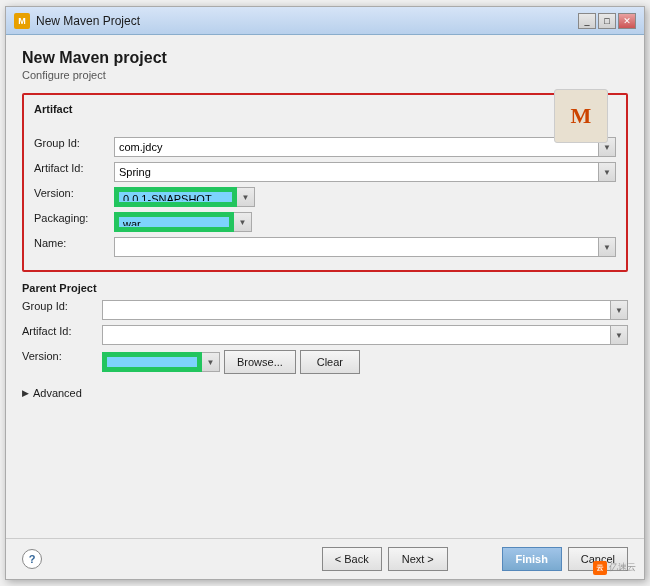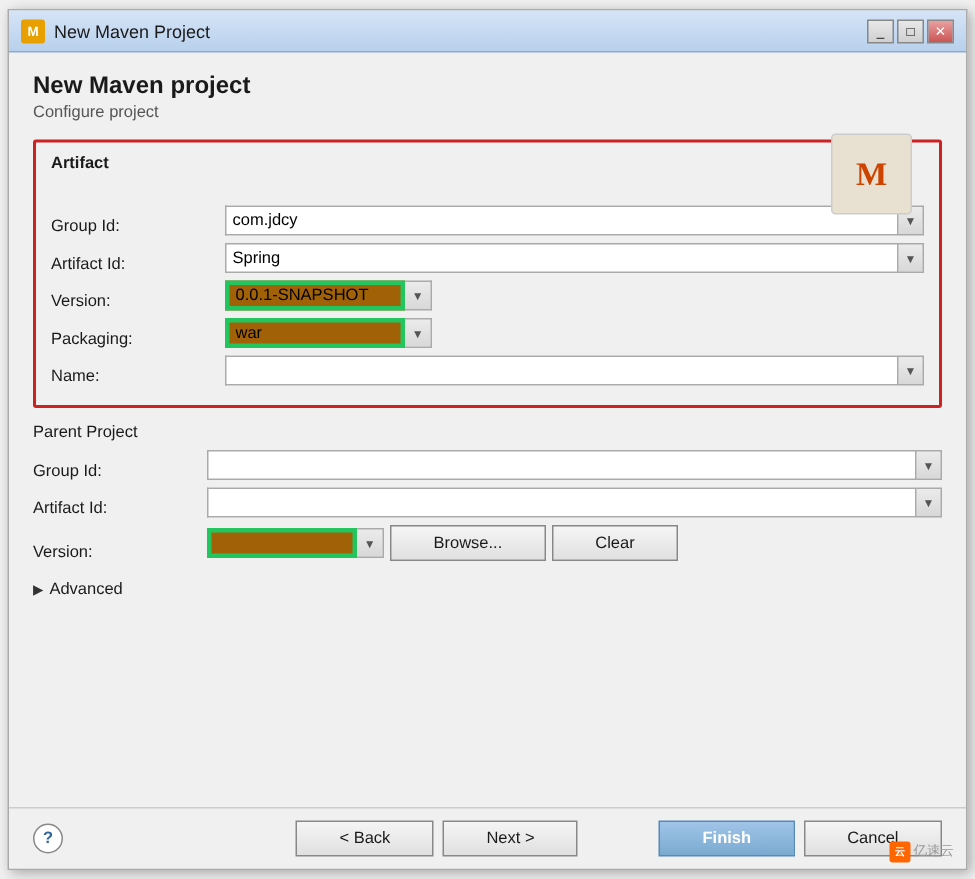--- a/index.html
+++ b/index.html
@@ -142,59 +142,58 @@
 
     .section-label {
       font-size: 11px;
       font-weight: bold;
       color: #1a1a1a;
       margin-bottom: 22px;
     }
 
     .form-row {
       display: flex;
-      align-items: flex-end;
+      align-items: flex-start;
       margin-bottom: 5px;
     }
 
     .form-label {
       width: 80px;
       font-size: 11px;
       color: #1a1a1a;
       flex-shrink: 0;
     }
 
     .form-field-container {
       flex: 1;
       display: flex;
       align-items: center;
       gap: 4px;
-      margin-left: 36px;
     }
 
     .text-input {
       flex: 1;
       height: 20px;
       border: 1px solid #aaa;
       background: white;
       padding: 1px 4px;
       font-size: 11px;
       outline: none;
     }
 
     .dropdown-container {
       display: flex;
       align-items: center;
       position: relative;
     }
 
     .dropdown-select {
       height: 20px;
-      border: 3px solid #22c55e;
-      background: #a16207;
+      border: 5px solid #22c55e;
+      background: #7dd3fc;
       padding: 1px 20px 1px 4px;
       font-size: 11px;
       outline: none;
       appearance: none;
       min-width: 120px;
     }
 
     .dropdown-arrow {
       width: 18px;
       height: 20px;
@@ -292,21 +291,21 @@
       color: #444;
       cursor: pointer;
     }
 
     .parent-section {
       margin-bottom: 8px;
     }
 
     .parent-label {
       font-size: 11px;
-      font-weight: normal;
+      font-weight: bold;
       color: #1a1a1a;
       margin-bottom: 6px;
     }
 
     .advanced-row {
       display: flex;
       align-items: center;
       gap: 4px;
       margin-bottom: 10px;
     }
@@ -351,21 +350,21 @@
       align-items: center;
       justify-content: center;
       font-size: 11px;
       color: #336699;
       cursor: pointer;
       font-weight: bold;
     }
 
     .dialog-button {
       height: 24px;
-      padding: 0 28px;
+      padding: 0 12px;
       border: 1px solid #888;
       background: linear-gradient(to bottom, #f5f5f5, #e0e0e0);
       font-size: 11px;
       cursor: pointer;
       color: #1a1a1a;
       min-width: 60px;
     }
 
     .dialog-button.primary {
       background: linear-gradient(to bottom, #a0c4e8, #7aaad0);

